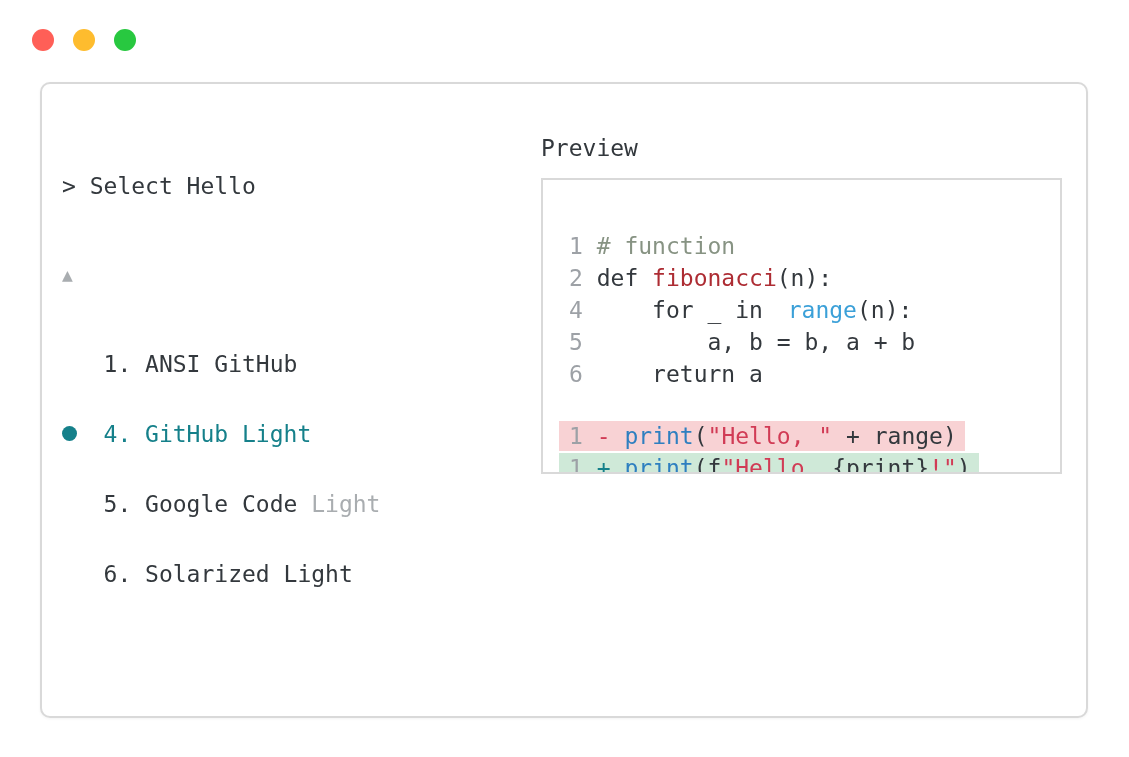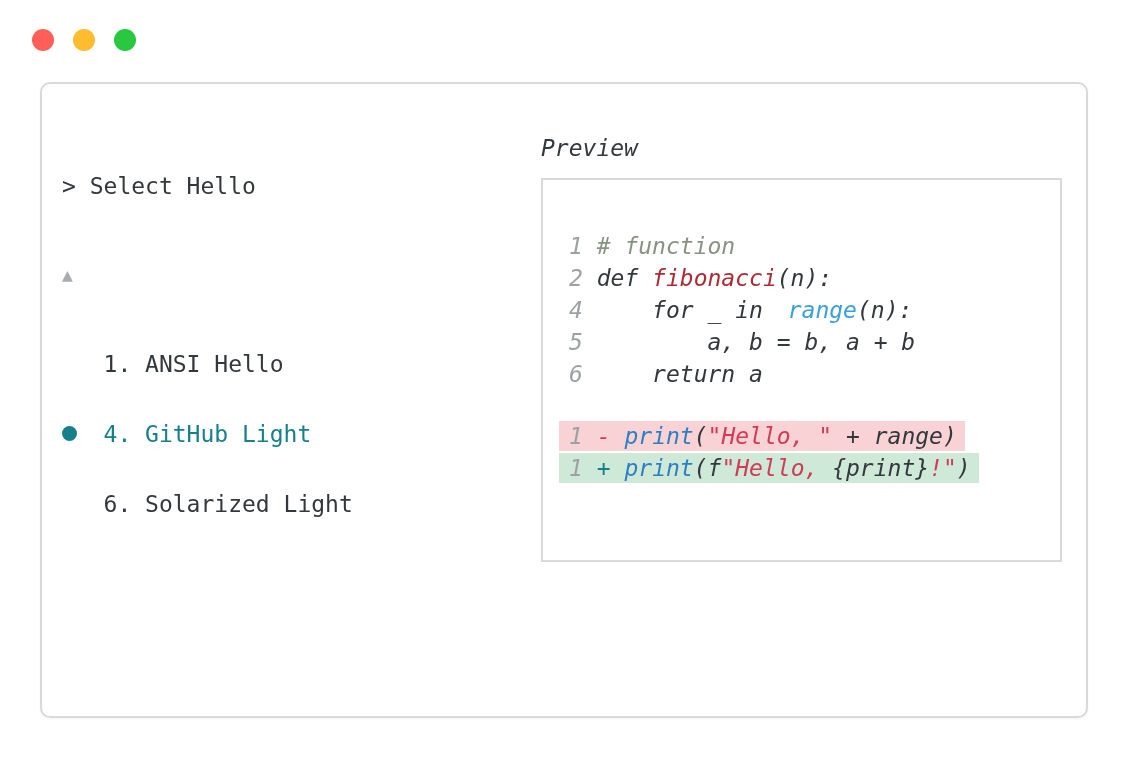--- a/index.html
+++ b/index.html
@@ -31,23 +31,23 @@
   .list-row{cursor:default;}
   .marker{display:inline-block;width:2ch;vertical-align:top;}
   .dot{display:inline-block;width:15px;height:15px;border-radius:50%;
        background:var(--accent-teal);vertical-align:middle;margin-bottom:4px;}
   .num{display:inline-block;width:3ch;white-space:pre;}
   .iname{margin-left:1ch;}
   .muted-txt{margin-left:1ch;color:var(--muted-gray);}
   .selected .num,.selected .iname{color:var(--accent-teal);}
 
   
-  .right-col{position:absolute;left:499px;top:48px;font-style:italic;}
+  .right-col{position:absolute;left:499px;top:48px;}
   .preview-box{
-    margin-top:14px;width:521px;height:384px;box-sizing:border-box;
+    margin-top:14px;width:521px;height:296px;box-sizing:border-box;
     border:2px solid var(--border-gray);background:#fff;
     padding:50px 0 0 26px;overflow:hidden;
   }
   .code-line{height:32px;line-height:32px;font-size:23px;white-space:pre;color:var(--text-dark);}
   .code-gap{height:28px;}
   .hl{display:inline-block;height:30px;line-height:30px;vertical-align:middle;
       padding:0 8px 0 10px;margin-left:-10px;white-space:pre;}
   .hl.removed{background:var(--diff-removed-bg);}
   .hl.added{background:var(--diff-added-bg);}
 
@@ -74,22 +74,23 @@
     <span class="light green"></span>
   </div>
 
   <div class="panel">
 
     <div class="left-col">
       <div class="row title-row"><span class="prompt">&gt;</span><span>Select Hello</span></div>
 
       <div class="row arrow-row"><span class="arrow up">▲</span></div>
 
-      <div class="row list-row"><span class="marker"></span><span class="num"> 1.</span><span class="iname">ANSI Hello</span><span class="muted-txt"></span></div>
+      <div class="row list-row"><span class="marker"></span><span class="num"> 1.</span><span class="iname">ANSI GitHub</span><span class="muted-txt"></span></div>
       <div class="row list-row selected"><span class="marker"><span class="dot"></span></span><span class="num"> 4.</span><span class="iname">GitHub Light</span><span class="muted-txt"></span></div>
+      <div class="row list-row"><span class="marker"></span><span class="num"> 5.</span><span class="iname">Google Code</span><span class="muted-txt">Light</span></div>
       <div class="row list-row"><span class="marker"></span><span class="num"> 6.</span><span class="iname">Solarized Light</span><span class="muted-txt"></span></div>
       
       
       
       
       
       
 
       
 

